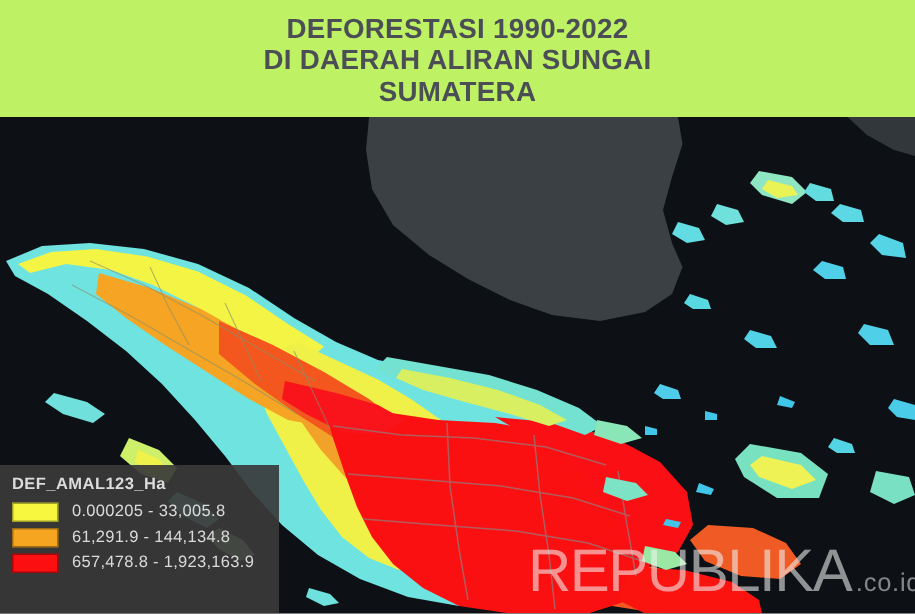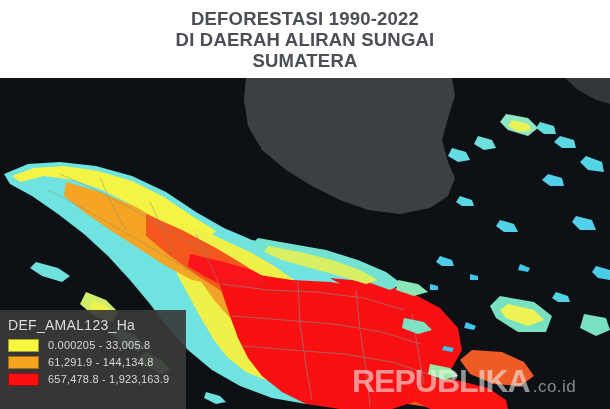--- a/index.html
+++ b/index.html
@@ -4,21 +4,21 @@
 <style>
   html,body{margin:0;padding:0;background:#ffffff;}
   #page{
     position:relative;width:610px;height:409px;overflow:hidden;
     font-family:"Liberation Sans","DejaVu Sans",sans-serif;
     background:#13181d;
   }
   
   #header{
     position:absolute;left:0;top:0;width:610px;height:78px;
-    background:#ffffff;
+    background:#bef264;
     display:flex;align-items:center;justify-content:center;
     box-sizing:border-box;
   }
   #title{
     text-align:center;color:#4b4f55;font-weight:bold;
     font-size:18.5px;line-height:21px;letter-spacing:.2px;
     white-space:pre-line;
   }
   
   #map{
@@ -27,35 +27,35 @@
   }
   #map svg{display:block;width:610px;height:331px;}
   
   #watermark{
     position:absolute;left:352px;top:283px;
     display:flex;align-items:baseline;
     pointer-events:none;user-select:none;
     opacity:.72;
   }
   #wm-main{
-    color:#f2f2f2;font-weight:bold;font-size:32px;
+    color:#f2f2f2;font-weight:normal;font-size:40px;
     letter-spacing:-1px;line-height:40px;opacity:.8;
   }
   #wm-suffix{
     color:#e8e8e8;font-size:17px;margin-left:3px;
     letter-spacing:.5px;opacity:.75;
   }
   
   #legend{
     position:absolute;left:0px;top:310px;width:186px;height:99px;
     background:rgba(58,58,58,.92);
     box-sizing:border-box;padding:7px 6px 5px 8px;
   }
   #legend-title{
-    color:#dcdcdc;font-weight:normal;font-size:14px;
+    color:#dcdcdc;font-weight:bold;font-size:11px;
     letter-spacing:.3px;margin-bottom:4px;
   }
   .legend-row{
     display:flex;align-items:center;height:16px;margin-bottom:1px;
   }
   .swatch{
     width:31px;height:13px;flex:0 0 31px;
     border:1px solid rgba(0,0,0,.35);box-sizing:border-box;
   }
   .legend-label{

